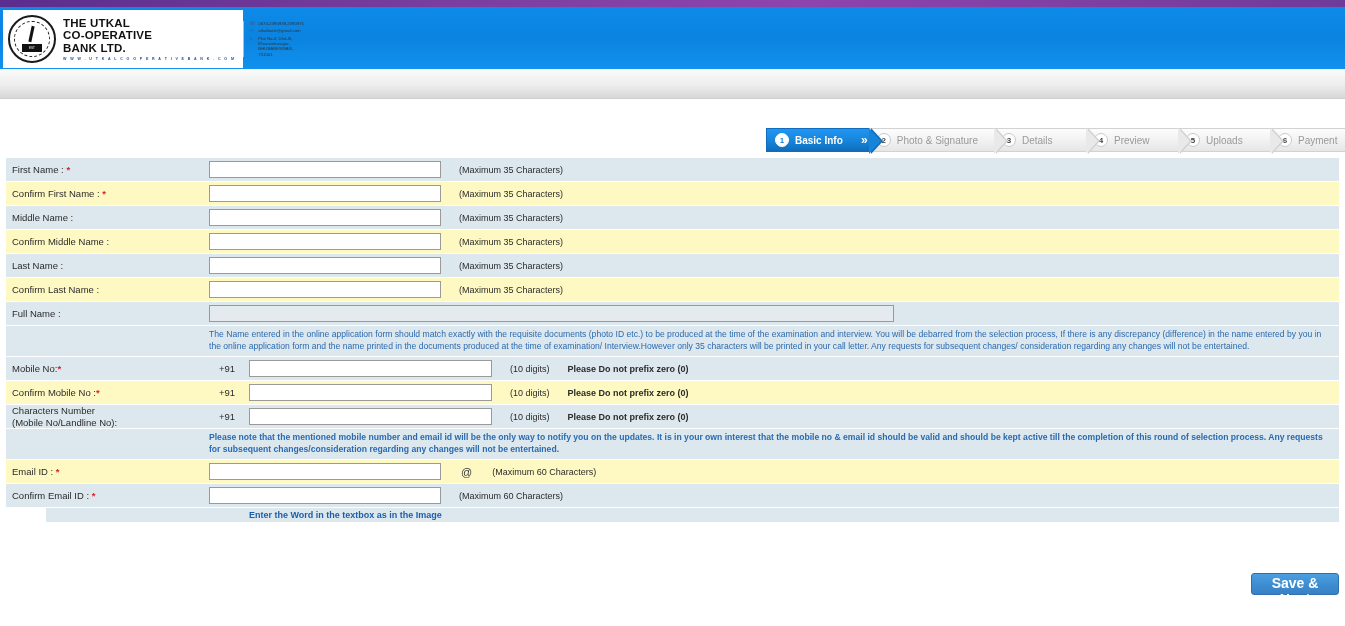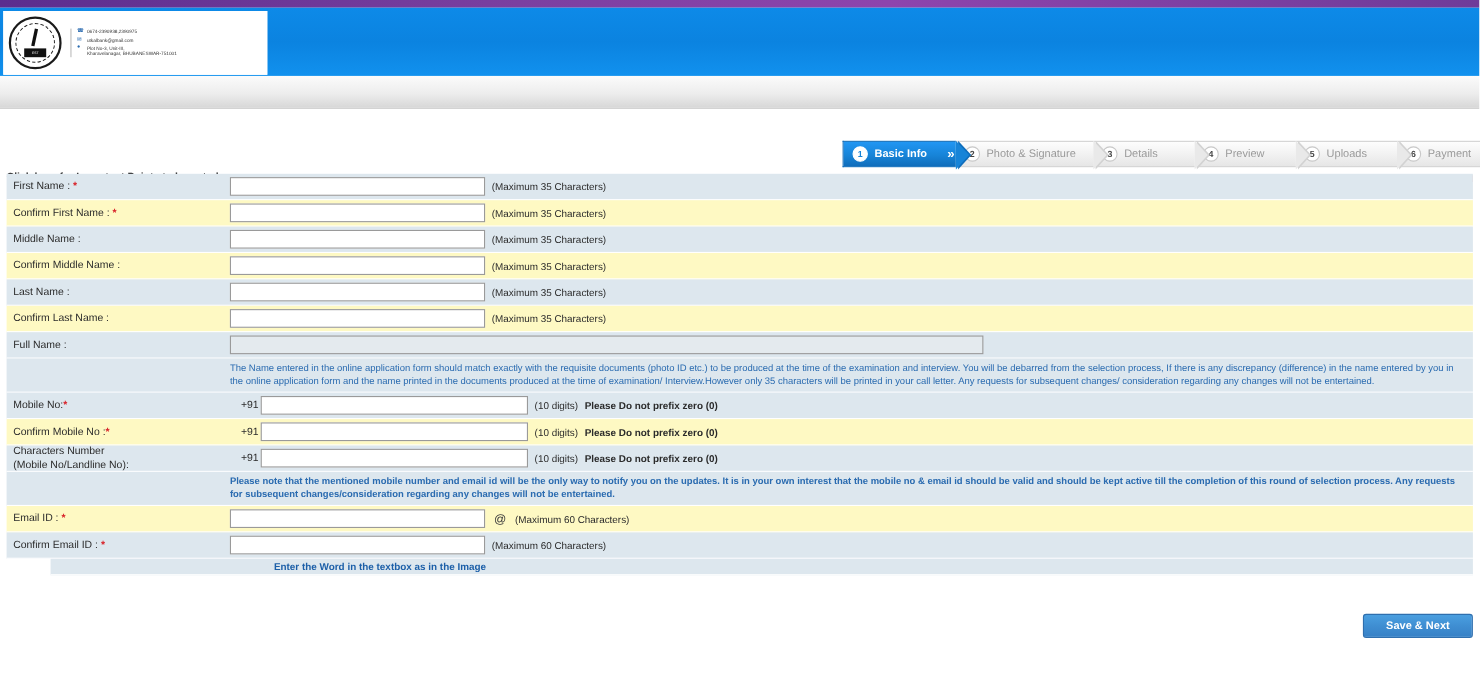--- a/index.html
+++ b/index.html
@@ -222,21 +222,21 @@
   .row.odd  { background: #dde7ee; }
   .row.even { background: #fef9c3; }
   .lbl {
     flex: 0 0 203px;
     padding-left: 6px;
     font-size: 9.5px;
     color: #2b2b2b;
     line-height: 11.5px;
   }
   .req { color: #d8232a; font-weight: bold; }
-  .fld { flex: 1 1 auto; display: flex; align-items: center; gap: 6px; }
+  .fld { flex: 1 1 auto; display: flex; align-items: center; gap: 18px; }
   input[type="text"] {
     height: 17px;
     border: 1px solid #9a9a9a;
     background: #ffffff;
     font-size: 10px;
     padding: 0 3px;
     font-family: "Liberation Sans", sans-serif;
     outline: none;
   }
   .w-name  { width: 232px; }
@@ -304,44 +304,50 @@
     color: #1e7fd6;
     font-size: 15px;
     line-height: 15px;
     font-weight: bold;
     cursor: pointer;
   }
 
   
   .save-btn {
     position: absolute;
-    right: 6px; top: 558px;
-    width: 100px; height: 22px;
+    right: 6px; top: 573px;
+    width: 88px; height: 22px;
     background: linear-gradient(180deg,#4a9fe0 0%, #3f8ed2 50%, #3781c6 100%);
     border: 1px solid #2f6fae;
     border-radius: 3px;
     color: #ffffff;
-    font-size: 10px;
+    font-size: 14px;
     font-weight: bold;
     cursor: pointer;
     font-family: "Liberation Sans", sans-serif;
   }
 </style>
 </head>
 <body>
 
 <div class="top-strip"></div>
 
 <div class="banner">
   <div class="logo-card">
     <div class="seal">
       <div class="seal-inner">
         <div class="seal-pen"></div>
         <div class="seal-base">EST</div>
       </div>
+    </div>
+    <div class="bank-text">
+      <div class="bank-name">THE UTKAL</div>
+      <div class="bank-name">CO-OPERATIVE</div>
+      <div class="bank-name">BANK LTD.</div>
+      <div class="bank-url">W W W . U T K A L C O O P E R A T I V E B A N K . C O M</div>
     </div>
     <div class="contact-block">
       <div class="contact-row">
         <span class="contact-ico">☎</span>
         <span>0674-2390938,2390975</span>
       </div>
       <div class="contact-row">
         <span class="contact-ico">✉</span>
         <span>utkalbank@gmail.com</span>
       </div>

